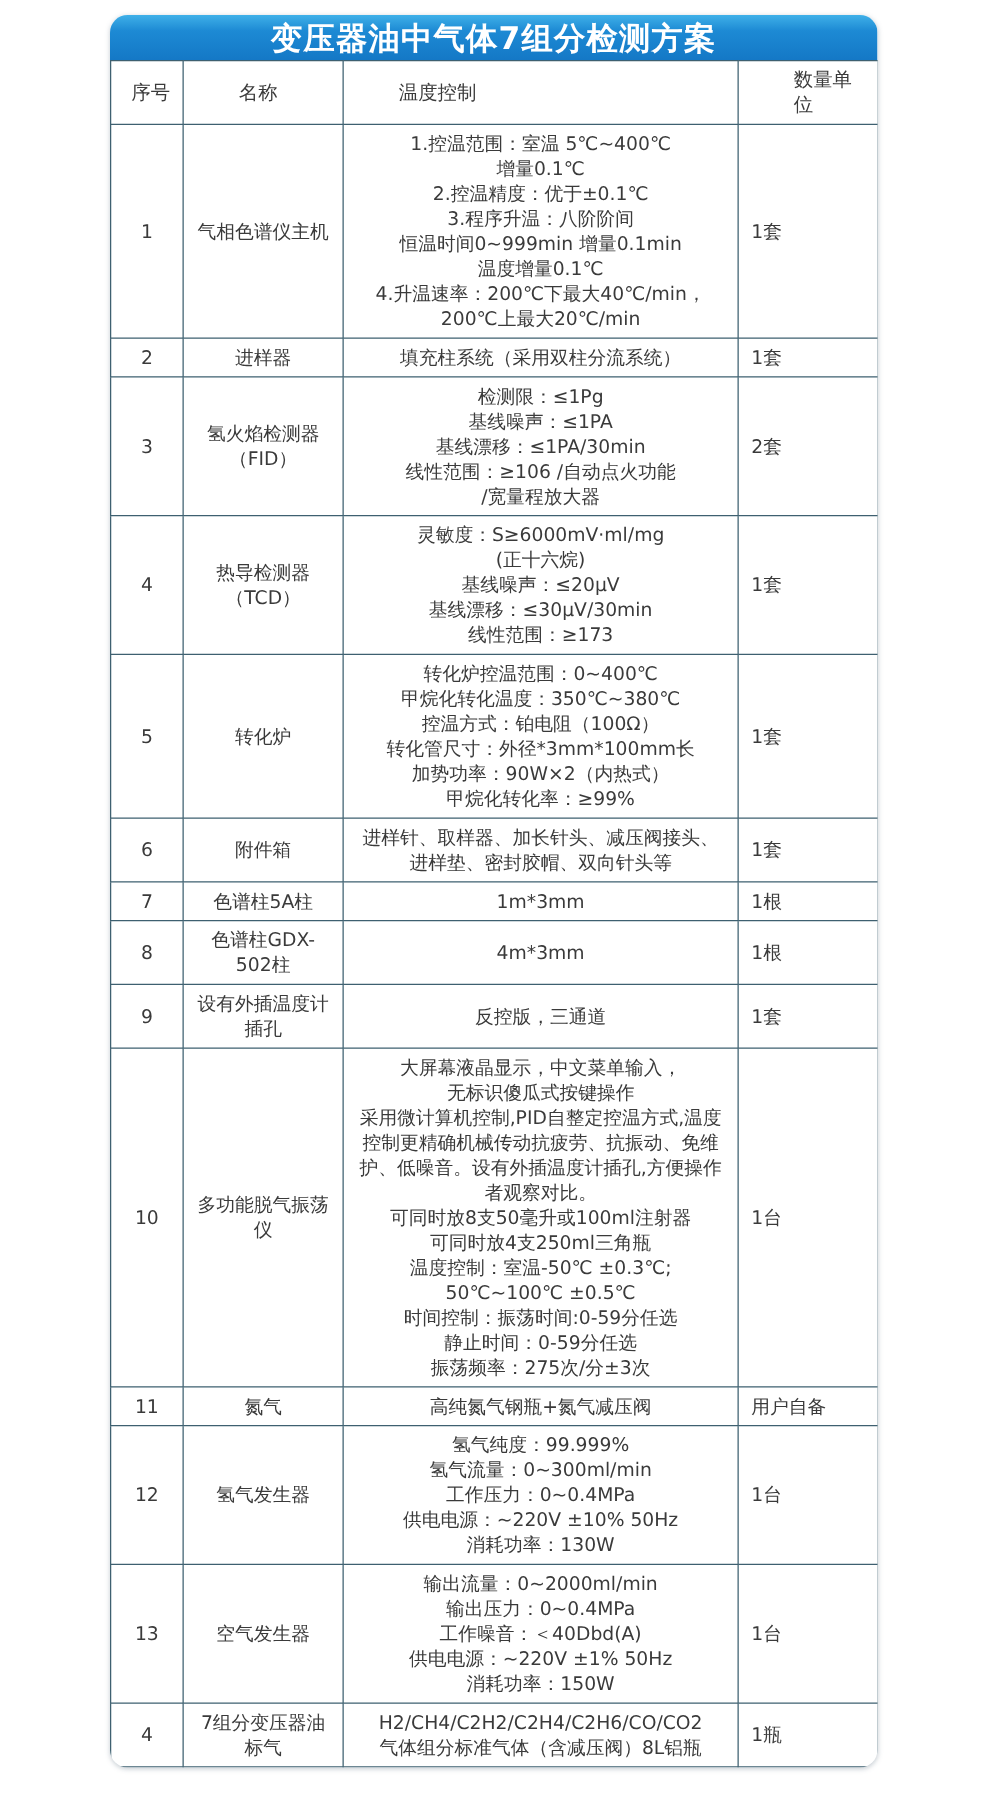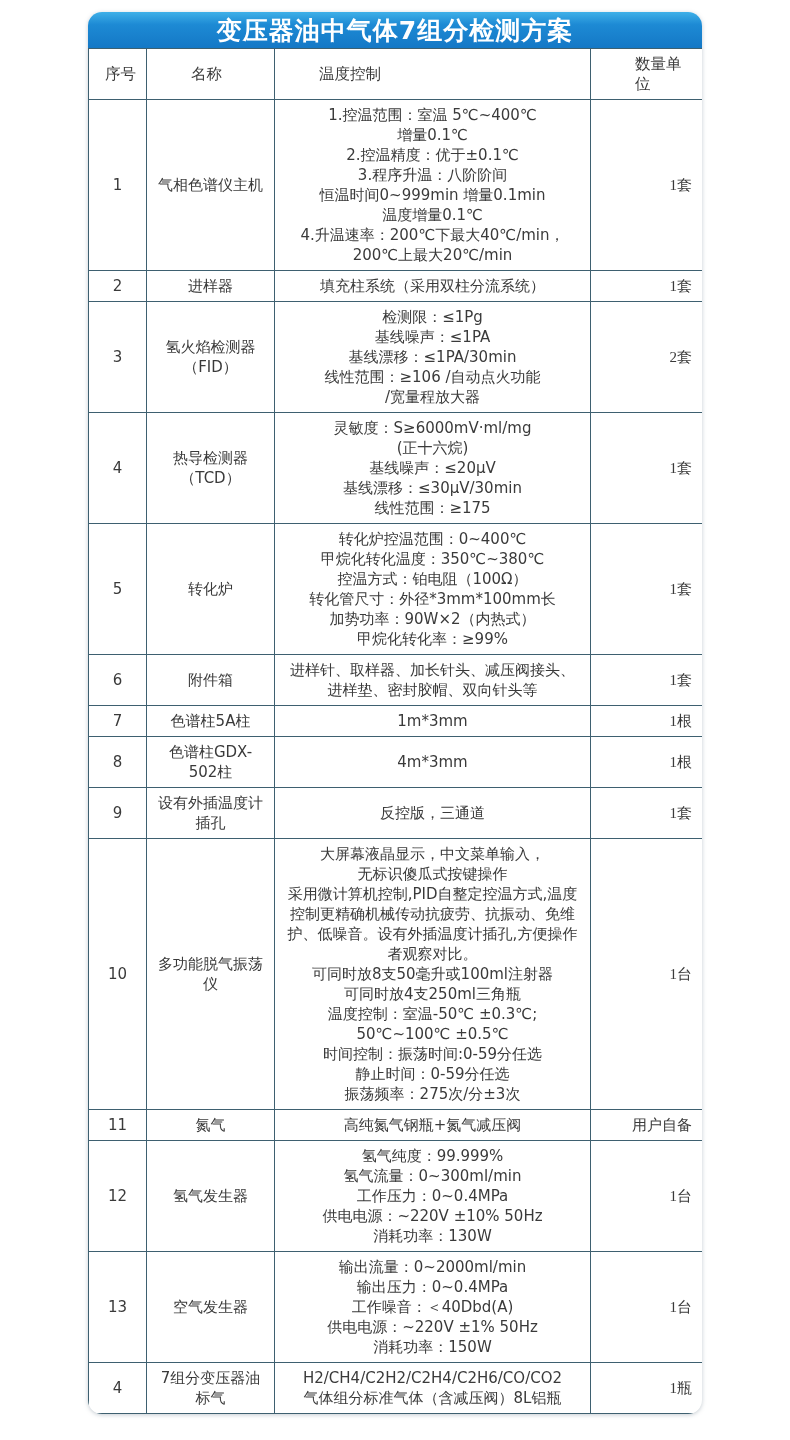--- a/index.html
+++ b/index.html
@@ -53,21 +53,21 @@
     font-weight:normal;
     text-align:left;
     height:22px;
     background:#ffffff;
     padding-left:44px;
   }
   table.spec-table thead th.th-seq{text-align:right;padding-left:12px;}
   td.cell-seq{text-align:center;}
   td.cell-name{text-align:center;}
   td.cell-spec{white-space:pre-line;text-align:center;}
-  td.cell-qty{text-align:right;padding-left:12px;font-family:Liberation Serif, serif;}
+  td.cell-qty{text-align:left;padding-left:12px;}
   
 </style>
 </head>
 <body>
 
 <div class="card">
   <div class="title-bar">
     <h1>变压器油中气体7组分检测方案</h1>
   </div>
   <table class="spec-table">
@@ -118,21 +118,21 @@
     <td class="cell-qty">2套</td>
   </tr>
 
   <tr>
     <td class="cell-seq">4</td>
     <td class="cell-name">热导检测器（TCD）</td>
     <td class="cell-spec">灵敏度：S≥6000mV·ml/mg
 (正十六烷)
 基线噪声：≤20μV
 基线漂移：≤30μV/30min
-线性范围：≥175</td>
+线性范围：≥173</td>
     <td class="cell-qty">1套</td>
   </tr>
 
   <tr>
     <td class="cell-seq">5</td>
     <td class="cell-name">转化炉</td>
     <td class="cell-spec">转化炉控温范围：0~400℃
 甲烷化转化温度：350℃~380℃
 控温方式：铂电阻（100Ω）
 转化管尺寸：外径*3mm*100mm长

